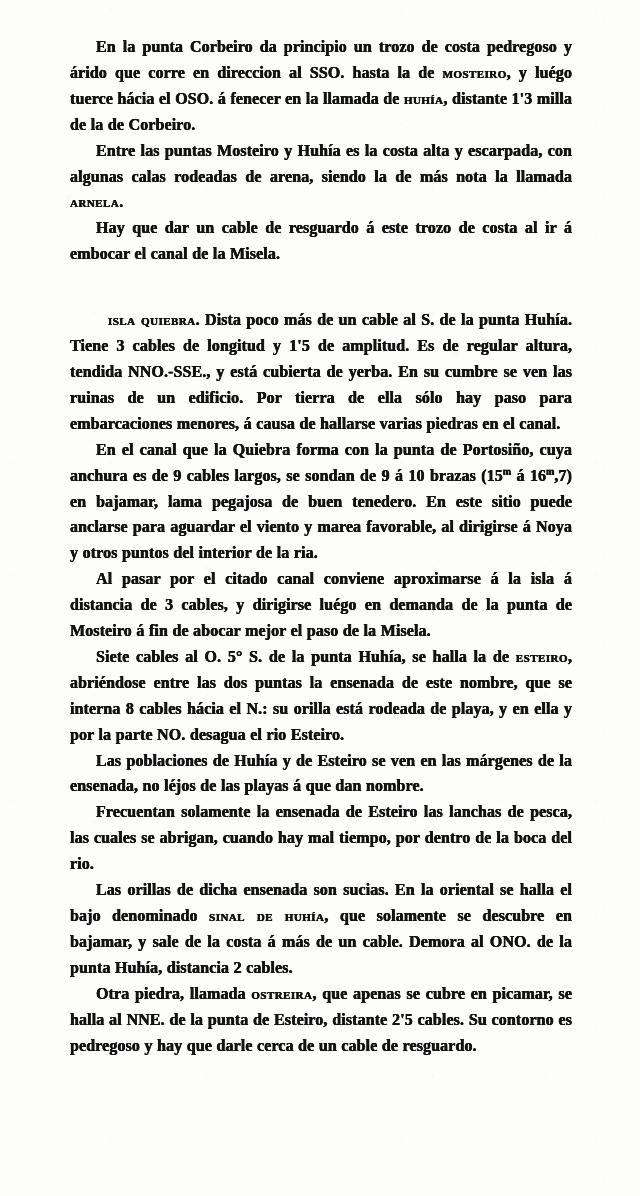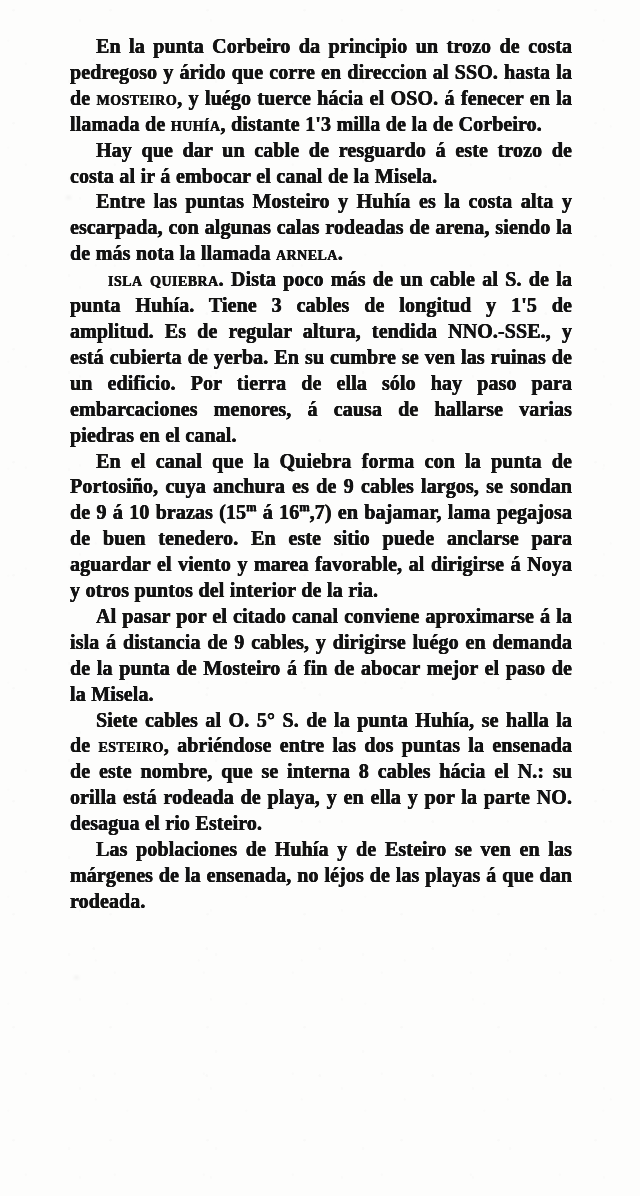--- a/index.html
+++ b/index.html
@@ -43,38 +43,38 @@
   
   #text-column {
     position: absolute;
     left: 70px;
     top: 34px;
     width: 502px;
   }
 
   .para {
     margin: 0 0 0 0;
-    font-size: 20px;
+    font-size: 16px;
     line-height: 25.9px;
     text-align: justify;
     text-align-last: left;
     color: #131313;
     letter-spacing: .1px;
     word-spacing: .4px;
     
     font-weight: 700;
     -webkit-font-smoothing: none;
     text-shadow:
        0.35px 0 0 rgba(0,0,0,.72),
       -0.35px 0 0 rgba(0,0,0,.55),
        0 0.35px 0 rgba(0,0,0,.60),
        0 -0.3px 0 rgba(0,0,0,.40);
   }
   .para.indent { text-indent: 26px; }
-  .para.indent-wide { text-indent: 38px; }
+  .para.indent-wide { text-indent: 38px; margin-top: 40px; }
 
   
   .sc {
     font-variant: small-caps;
     text-transform: lowercase;
     letter-spacing: .45px;
   }
 
   
   .sup {
@@ -101,22 +101,25 @@
   <div id="scan-noise"></div>
 
   <div class="smudge" style="left:128px; top:232px; width:7px;  height:3px;"></div>
   <div class="smudge" style="left:66px;  top:196px; width:5px;  height:3px;"></div>
   <div class="smudge" style="left:452px; top:352px; width:6px;  height:3px;"></div>
   <div class="smudge" style="left:74px;  top:976px; width:5px;  height:3px;"></div>
   <div class="smudge" style="left:508px; top:500px; width:5px;  height:3px;"></div>
 
   <div id="text-column">
       <p class="para indent">En la punta Corbeiro da principio un trozo de costa pedregoso y árido que corre en direccion al SSO. hasta la de <span class="sc">Mosteiro</span>, y luégo tuerce hácia el OSO. á fenecer en la llamada de <span class="sc">Huhía</span>, distante 1'3 milla de la de Corbeiro.</p>
+      <p class="para indent">Entre las puntas Mosteiro y Huhía es la costa alta y escarpada, con algunas calas rodeadas de arena, siendo la de más nota la llamada <span class="sc">Arnela</span>.</p>
       <p class="para indent">Hay que dar un cable de resguardo á este trozo de costa al ir á embocar el canal de la Misela.</p>
-      <p class="para indent">Entre las puntas Mosteiro y Huhía es la costa alta y escarpada, con algunas calas rodeadas de arena, siendo la de más nota la llamada <span class="sc">Arnela</span>.</p>
       <p class="para indent-wide"><span class="sc">Isla Quiebra</span>. Dista poco más de un cable al S. de la punta Huhía. Tiene 3 cables de longitud y 1'5 de amplitud. Es de regular altura, tendida NNO.-SSE., y está cubierta de yerba. En su cumbre se ven las ruinas de un edificio. Por tierra de ella sólo hay paso para embarcaciones menores, á causa de hallarse varias piedras en el canal.</p>
       <p class="para indent">En el canal que la Quiebra forma con la punta de Portosiño, cuya anchura es de 9 cables largos, se sondan de 9 á 10 brazas (15<span class="sup">m</span> á 16<span class="sup">m</span>,7) en bajamar, lama pegajosa de buen tenedero. En este sitio puede anclarse para aguardar el viento y marea favorable, al dirigirse á Noya y otros puntos del interior de la ria.</p>
-      <p class="para indent">Al pasar por el citado canal conviene aproximarse á la isla á distancia de 9 cables, y dirigirse luégo en demanda de la punta de Mosteiro á fin de abocar mejor el paso de la Misela.</p>
+      <p class="para indent">Al pasar por el citado canal conviene aproximarse á la isla á distancia de 3 cables, y dirigirse luégo en demanda de la punta de Mosteiro á fin de abocar mejor el paso de la Misela.</p>
       <p class="para indent">Siete cables al O. 5° S. de la punta Huhía, se halla la de <span class="sc">Esteiro</span>, abriéndose entre las dos puntas la ensenada de este nombre, que se interna 8 cables hácia el N.: su orilla está rodeada de playa, y en ella y por la parte NO. desagua el rio Esteiro.</p>
-      <p class="para indent">Las poblaciones de Huhía y de Esteiro se ven en las márgenes de la ensenada, no léjos de las playas á que dan rodeada.</p>
+      <p class="para indent">Las poblaciones de Huhía y de Esteiro se ven en las márgenes de la ensenada, no léjos de las playas á que dan nombre.</p>
+      <p class="para indent">Frecuentan solamente la ensenada de Esteiro las lanchas de pesca, las cuales se abrigan, cuando hay mal tiempo, por dentro de la boca del rio.</p>
+      <p class="para indent">Las orillas de dicha ensenada son sucias. En la oriental se halla el bajo denominado <span class="sc">Sinal de Huhía</span>, que solamente se descubre en bajamar, y sale de la costa á más de un cable. Demora al ONO. de la punta Huhía, distancia 2 cables.</p>
+      <p class="para indent">Otra piedra, llamada <span class="sc">Ostreira</span>, que apenas se cubre en picamar, se halla al NNE. de la punta de Esteiro, distante 2'5 cables. Su contorno es pedregoso y hay que darle cerca de un cable de resguardo.</p>
     </div>
 
 </div>
 
 </body></html>

